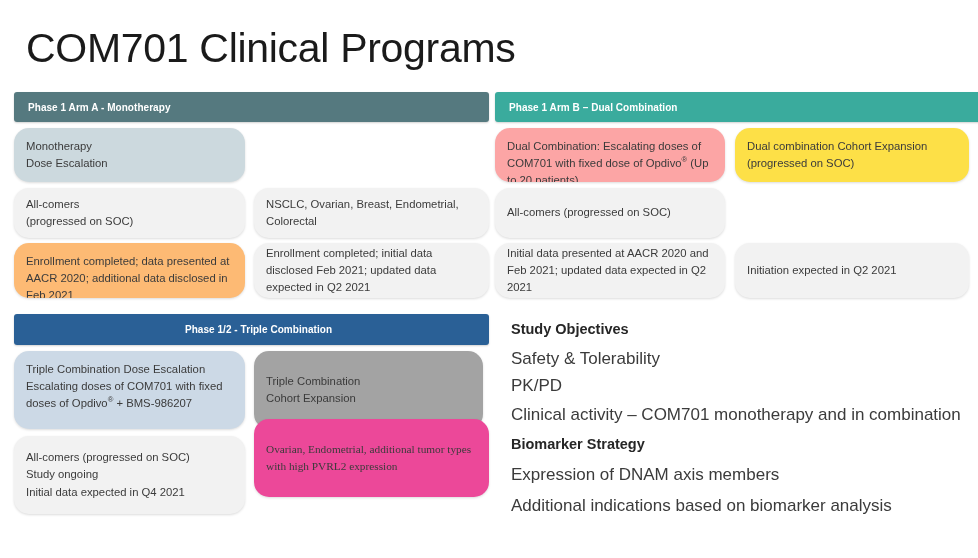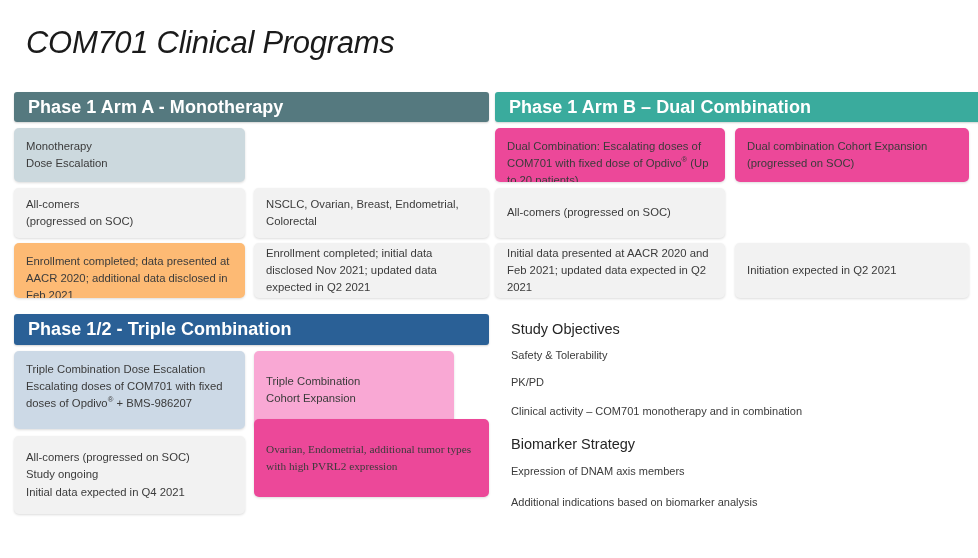--- a/index.html
+++ b/index.html
@@ -17,73 +17,72 @@
     height: 558px;
     background: #ffffff;
     overflow: hidden;
   }
 
   
   #slide-title {
     position: absolute;
     left: 26px;
     top: 26px;
-    font-size: 31px;
+    font-size: 41px;
     font-weight: 400;
     color: #1a1a1a;
     letter-spacing: -0.3px;
     line-height: 1.1;
     white-space: nowrap;
-    font-style: italic;
   }
 
   
   .section-header {
     position: absolute;
     border-radius: 3px;
     color: #ffffff;
-    font-size: 18px;
+    font-size: 10px;
     font-weight: bold;
     display: flex;
     align-items: center;
     padding-left: 14px;
     box-sizing: border-box;
     box-shadow: 0 1px 2px rgba(0,0,0,0.18);
     letter-spacing: 0.05px;
   }
 
   
   .cell {
     position: absolute;
-    border-radius: 5px;
+    border-radius: 15px;
     box-sizing: border-box;
     padding: 9px 12px;
     font-size: 11.3px;
     line-height: 1.52;
     color: #3b3b3b;
     display: flex;
     align-items: center;
     box-shadow: 0 1px 2.5px rgba(0,0,0,0.14);
     overflow: hidden;
   }
   .cell .txt { width: 100%; white-space: pre-line; }
   .cell.top { align-items: flex-start; }
   .cell.top .txt { padding-top: 1px; }
 
   
   .obj-heading {
     position: absolute;
     font-size: 14.5px;
-    font-weight: normal;
+    font-weight: bold;
     color: #262626;
     white-space: nowrap;
   }
   .obj-item {
     position: absolute;
-    font-size: 11px;
+    font-size: 17px;
     color: #3b3b3b;
     white-space: nowrap;
     text-align: right;
   }
 
   sup { font-size: 0.68em; vertical-align: super; line-height: 0; }
 </style>
 </head>
 <body>
 
@@ -105,55 +104,55 @@
 (progressed  on SOC)</span>
   </div>
   <div class="cell" style="left:254px; top:188px; width:235px; height:50px; background:#f2f2f2;">
     <span class="txt">NSCLC, Ovarian, Breast, Endometrial, Colorectal</span>
   </div>
 
   <div class="cell top" style="left:14px; top:243px; width:231px; height:55px; background:#fdba74;">
     <span class="txt">Enrollment completed; data presented at AACR 2020; additional data disclosed  in Feb 2021</span>
   </div>
   <div class="cell" style="left:254px; top:243px; width:235px; height:55px; background:#f2f2f2;">
-    <span class="txt">Enrollment completed; initial data disclosed Nov 2021; updated data expected in Q2 2021</span>
+    <span class="txt">Enrollment completed; initial data disclosed Feb 2021; updated data expected in Q2 2021</span>
   </div>
 
   <div class="section-header" style="left:495px; top:92px; width:571px; height:30px; background:#3aab9d;">
     <span>Phase 1 Arm B – Dual Combination</span>
   </div>
 
-  <div class="cell top" style="left:495px; top:128px; width:230px; height:54px; background:#ec4899;">
+  <div class="cell top" style="left:495px; top:128px; width:230px; height:54px; background:#fca5a5;">
     <span class="txt"><span>Dual Combination:  Escalating doses of COM701 with fixed dose of Opdivo</span><sup>®</sup><span> (Up to 20 patients)</span></span>
   </div>
-  <div class="cell top" style="left:735px; top:128px; width:234px; height:54px; background:#ec4899;">
+  <div class="cell top" style="left:735px; top:128px; width:234px; height:54px; background:#fde047;">
     <span class="txt">Dual combination  Cohort Expansion
 (progressed  on SOC)</span>
   </div>
 
   <div class="cell" style="left:495px; top:188px; width:230px; height:50px; background:#f2f2f2;">
     <span class="txt">All-comers (progressed on SOC)</span>
   </div>
 
   <div class="cell" style="left:495px; top:243px; width:230px; height:55px; background:#f2f2f2;">
     <span class="txt">Initial data presented at AACR 2020 and Feb 2021; updated data expected in Q2 2021</span>
   </div>
   <div class="cell" style="left:735px; top:243px; width:234px; height:55px; background:#f2f2f2;">
     <span class="txt">Initiation expected in Q2 2021</span>
   </div>
 
-  <div class="section-header" style="left:14px; top:314px; width:475px; height:31px; background:#2a6096;">
+  <div class="section-header" style="left:14px; top:314px; width:475px; height:31px; background:#2a6096;justify-content:center;">
     <span>Phase 1/2  - Triple Combination</span>
   </div>
 
   <div class="cell top" style="left:14px; top:351px; width:231px; height:78px; background:#ccd9e6;">
     <span class="txt"><span>Triple Combination  Dose Escalation
 Escalating doses of COM701 with fixed doses of Opdivo</span><sup>®</sup><span> + BMS-986207</span></span>
   </div>
-  <div class="cell" style="left:254px; top:351px; width:200px; height:78px; background:#f9a8d4;">
+  <div class="cell" style="left:254px; top:351px; width:229px; height:78px; background:#a3a3a3;">
     <span class="txt">Triple Combination
 Cohort Expansion</span>
   </div>
 
   <div class="cell" style="left:14px; top:436px; width:231px; height:78px; background:#f2f2f2;">
     <span class="txt">All-comers (progressed on SOC)
 Study ongoing
 Initial data expected in Q4 2021</span>
   </div>
   <div class="cell" style="left:254px; top:419px; width:235px; height:78px; background:#ec4899;font-family:Liberation Serif, serif;">

